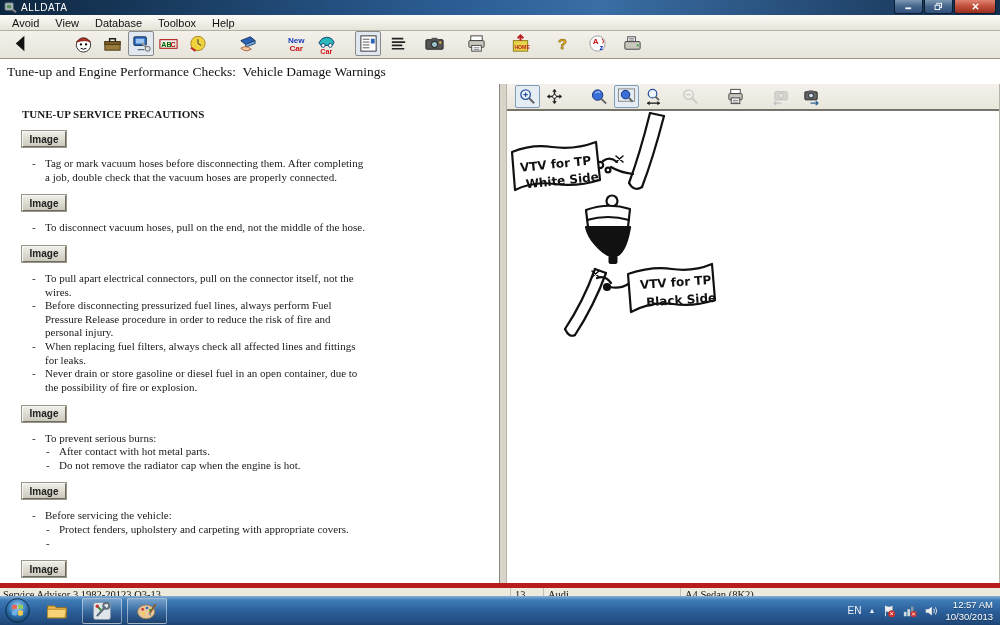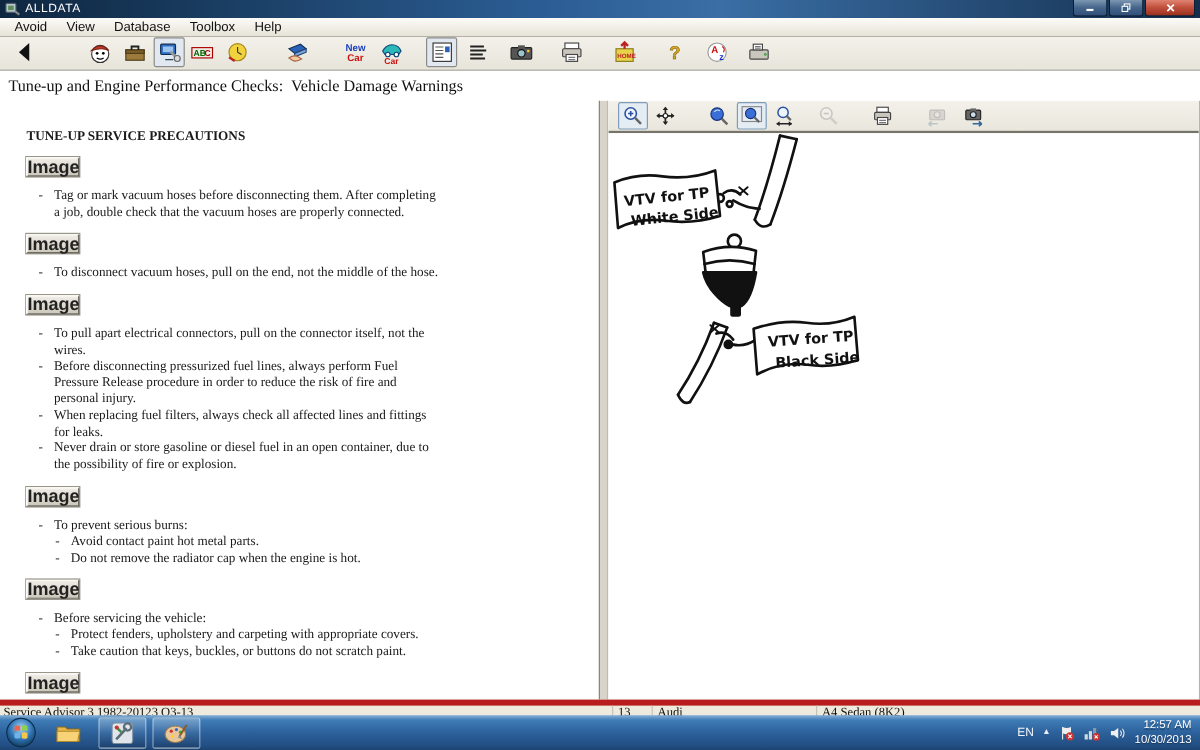--- a/index.html
+++ b/index.html
@@ -38,21 +38,21 @@
     display:flex;align-items:center;padding-left:7px;
     font-family:"Liberation Serif",serif;font-size:13.5px;color:#111;white-space:pre;}
 
   
   .content{position:absolute;top:84px;left:0;right:0;height:499px;display:flex;background:#fff;}
   .left-panel{width:499px;background:#fff;overflow:hidden;
     padding:24px 8px 0 22px;box-sizing:border-box;
     font-family:"Liberation Serif",serif;font-size:11px;color:#1a1a1a;}
   .heading{font-weight:bold;font-size:11px;margin-bottom:4px;}
   .img-btn{display:block;margin:11px 0 10px 0;width:44px;height:16px;
-    font-family:"Liberation Sans",sans-serif;font-size:15px;font-weight:bold;color:#222;
+    font-family:"Liberation Sans",sans-serif;font-size:10px;font-weight:bold;color:#222;
     background:linear-gradient(#efede6,#cdc9bd);
     border:1px solid #6d6a60;border-top-color:#f8f7f3;border-left-color:#f8f7f3;
     box-shadow:0 0 0 1px #989589;padding:0;line-height:13px;}
   .bullets{margin-bottom:6px;}
   .bullet{display:flex;line-height:1.24;}
   .bullet .dash{width:13px;padding-left:10px;flex:none;}
   .bullet .btext{width:320px;}
   .bullet.sub .dash{padding-left:24px;width:13px;}
   .bullet.sub .btext{width:300px;}
 
@@ -304,40 +304,39 @@
             </div>
           </div>
           <button class="img-btn">Image</button>
           <div class="bullets">
             <div class="bullet">
               <span class="dash">-</span>
               <span class="btext">To prevent serious burns:</span>
             </div>
             <div class="bullet sub">
               <span class="dash">-</span>
-              <span class="btext">Avoid contact paint hot metal parts.</span>
+              <span class="btext">After contact with hot metal parts.</span>
             </div>
             <div class="bullet sub">
               <span class="dash">-</span>
               <span class="btext">Do not remove the radiator cap when the engine is hot.</span>
             </div>
           </div>
           <button class="img-btn">Image</button>
           <div class="bullets">
             <div class="bullet">
               <span class="dash">-</span>
               <span class="btext">Before servicing the vehicle:</span>
             </div>
             <div class="bullet sub">
               <span class="dash">-</span>
               <span class="btext">Protect fenders, upholstery and carpeting with appropriate covers.</span>
             </div>
             <div class="bullet sub">
               <span class="dash">-</span>
-              <span class="btext">Take caution that keys, buckles, or buttons do not scratch paint.</span>
             </div>
           </div>
           <button class="img-btn">Image</button>
         </div>
     </div>
     <div class="splitter"></div>
     <div class="right-panel">
       <div class="viewer-toolbar">
           <span class="vt-btn selected">
             <svg viewBox="0 0 20 20">

